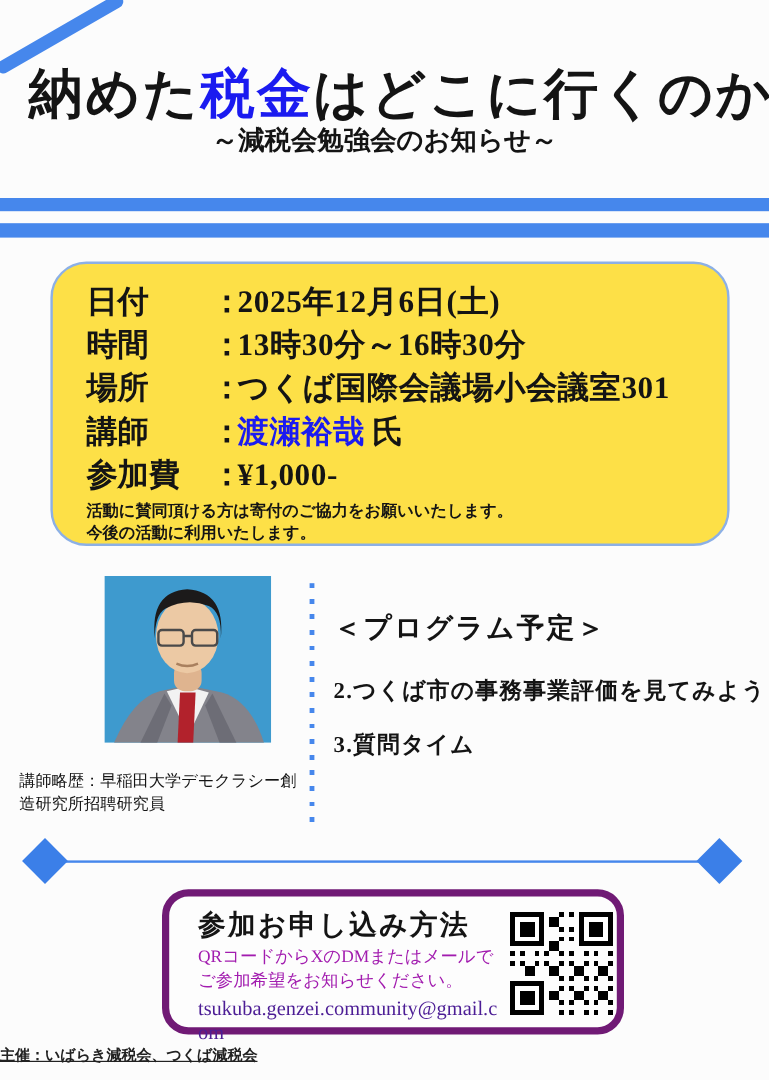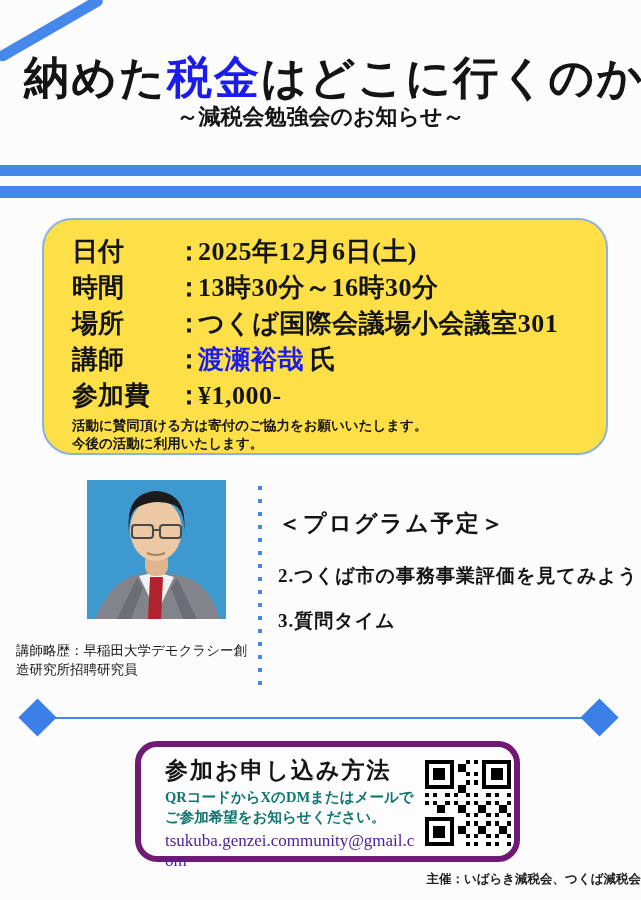--- a/index.html
+++ b/index.html
@@ -145,22 +145,22 @@
     left: 24px; top: 8px;
     font-size: 23px;
     font-weight: bold;
     letter-spacing: 2px;
     color: #141414;
   }
   .apply-line1, .apply-line2 {
     position: absolute;
     left: 24px;
     font-size: 14.5px;
-    font-weight: bold;
-    color: #0f766e;
+    font-weight: normal;
+    color: #a21caf;
   }
   .apply-line1 { top: 41px; }
   .apply-line2 { top: 61px; }
   .apply-email {
     position: absolute;
     left: 24px; top: 84px;
     width: 255px;
     font-size: 17px;
     color: #4c1d95;
     line-height: 20px;
@@ -168,24 +168,25 @@
   }
   .qr {
     position: absolute;
     left: 284px; top: 13px;
     width: 86px; height: 86px;
   }
   
   .footer {
     position: absolute;
     top: 871px; left: 0; width: 100%;
-    text-align: right;
+    text-align: left;
     font-size: 12.5px;
     font-weight: bold;
     color: #222;
+    text-decoration: underline;
   }
 </style>
 </head>
 <body>
 
 <div class="page">
 
   <div class="stripe"></div>
 
   <div class="title">

